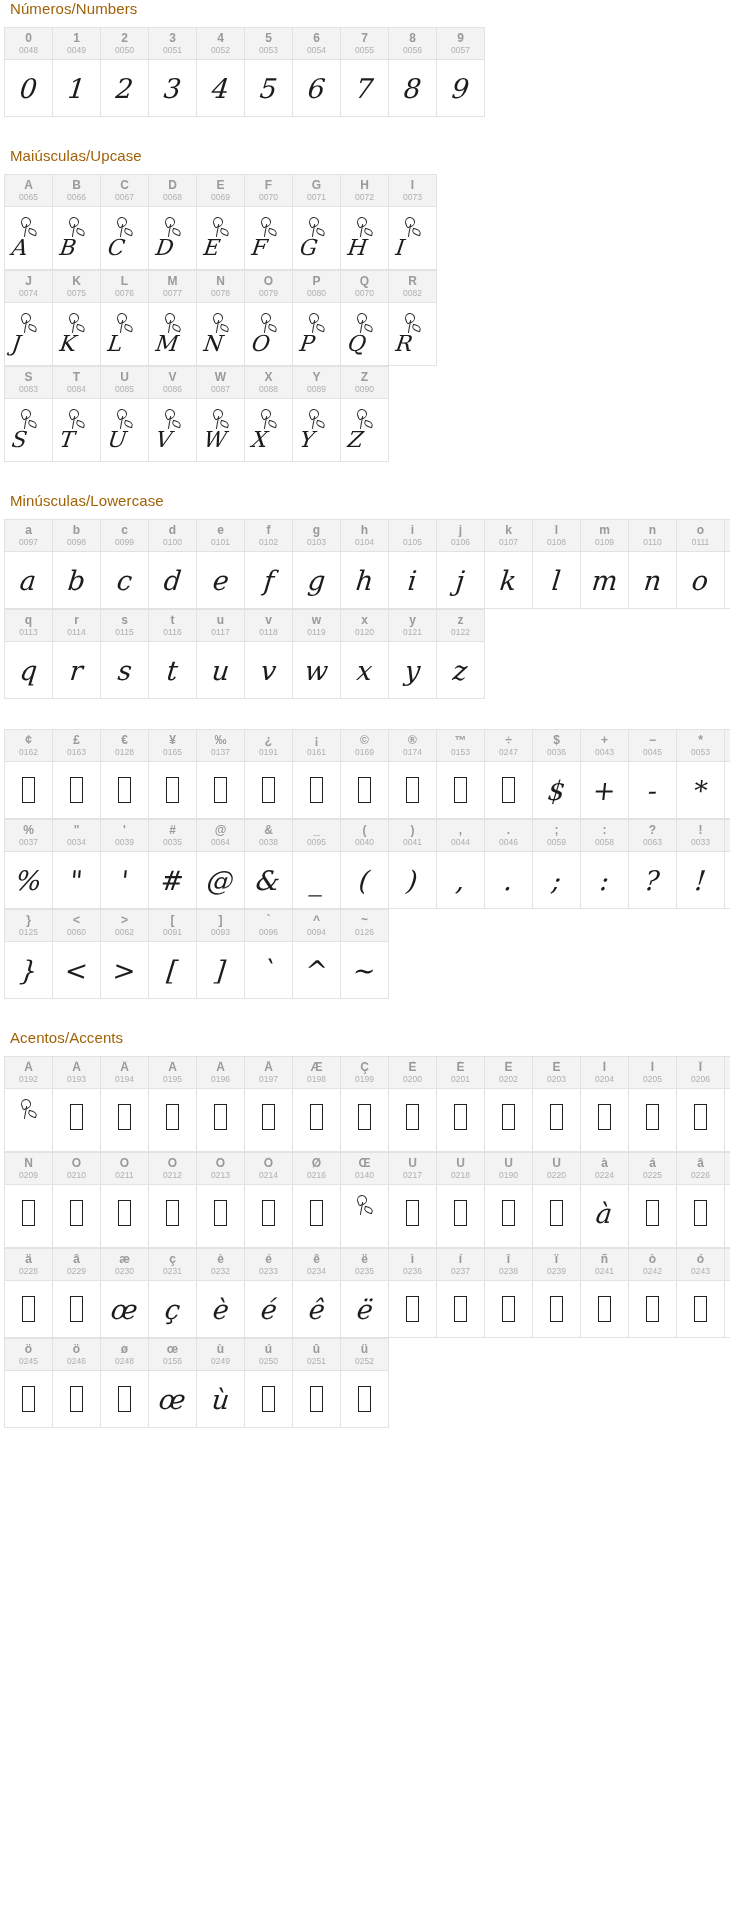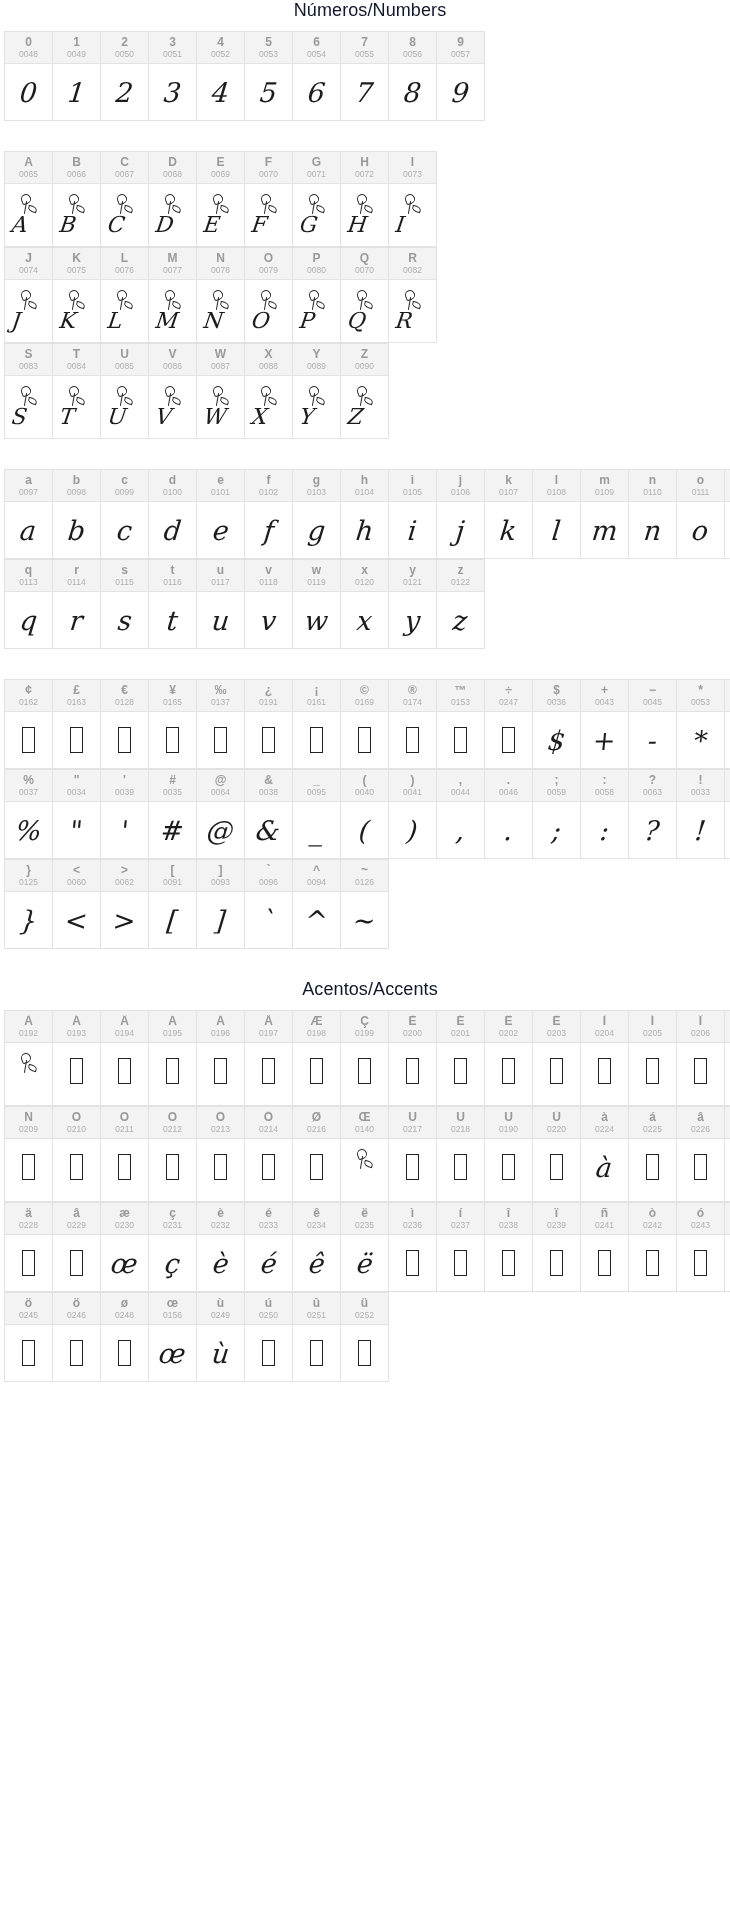--- a/index.html
+++ b/index.html
@@ -14,25 +14,24 @@
   }
   .page {
     width: 730px;
     padding: 0;
     box-sizing: border-box;
   }
   .section {
     margin: 0 0 30px 0;
   }
   .section-title {
-    font-size: 18px;
-    color: #0f172a;
+    font-size: 15px;
+    color: #a16207;
     padding: 0 0 10px 10px;
     letter-spacing: 0.1px;
-    text-align: center;
   }
   .cell {
     width: 48px;
     box-sizing: border-box;
     border-right: 1px solid #e2e2e2;
     border-bottom: 1px solid #e2e2e2;
     background: #ffffff;
   }
   .row-wrap {
     display: flex;
@@ -231,20 +230,21 @@
               <span class="cell-char">9</span>
               <span class="cell-code">0057</span>
             </div>
             <div class="cell-glyph">
               <span class="script">9</span>
             </div>
           </div>
         </div>
       </div>
       <div class="section">
+        <div class="section-title">Maiúsculas/Upcase</div>
         <div class="row-wrap">
           <div class="cell">
             <div class="cell-head">
               <span class="cell-char">A</span>
               <span class="cell-code">0065</span>
             </div>
             <div class="cell-glyph big">
               <span class="glyph-rose">
                 <span class="bud"></span>
                 <span class="stem"></span>
@@ -603,20 +603,21 @@
                 <span class="bud"></span>
                 <span class="stem"></span>
                 <span class="leaf"></span>
                 <span class="letter">Z</span>
               </span>
             </div>
           </div>
         </div>
       </div>
       <div class="section">
+        <div class="section-title">Minúsculas/Lowercase</div>
         <div class="row-wrap">
           <div class="cell">
             <div class="cell-head">
               <span class="cell-char">a</span>
               <span class="cell-code">0097</span>
             </div>
             <div class="cell-glyph">
               <span class="script">a</span>
             </div>
           </div>

